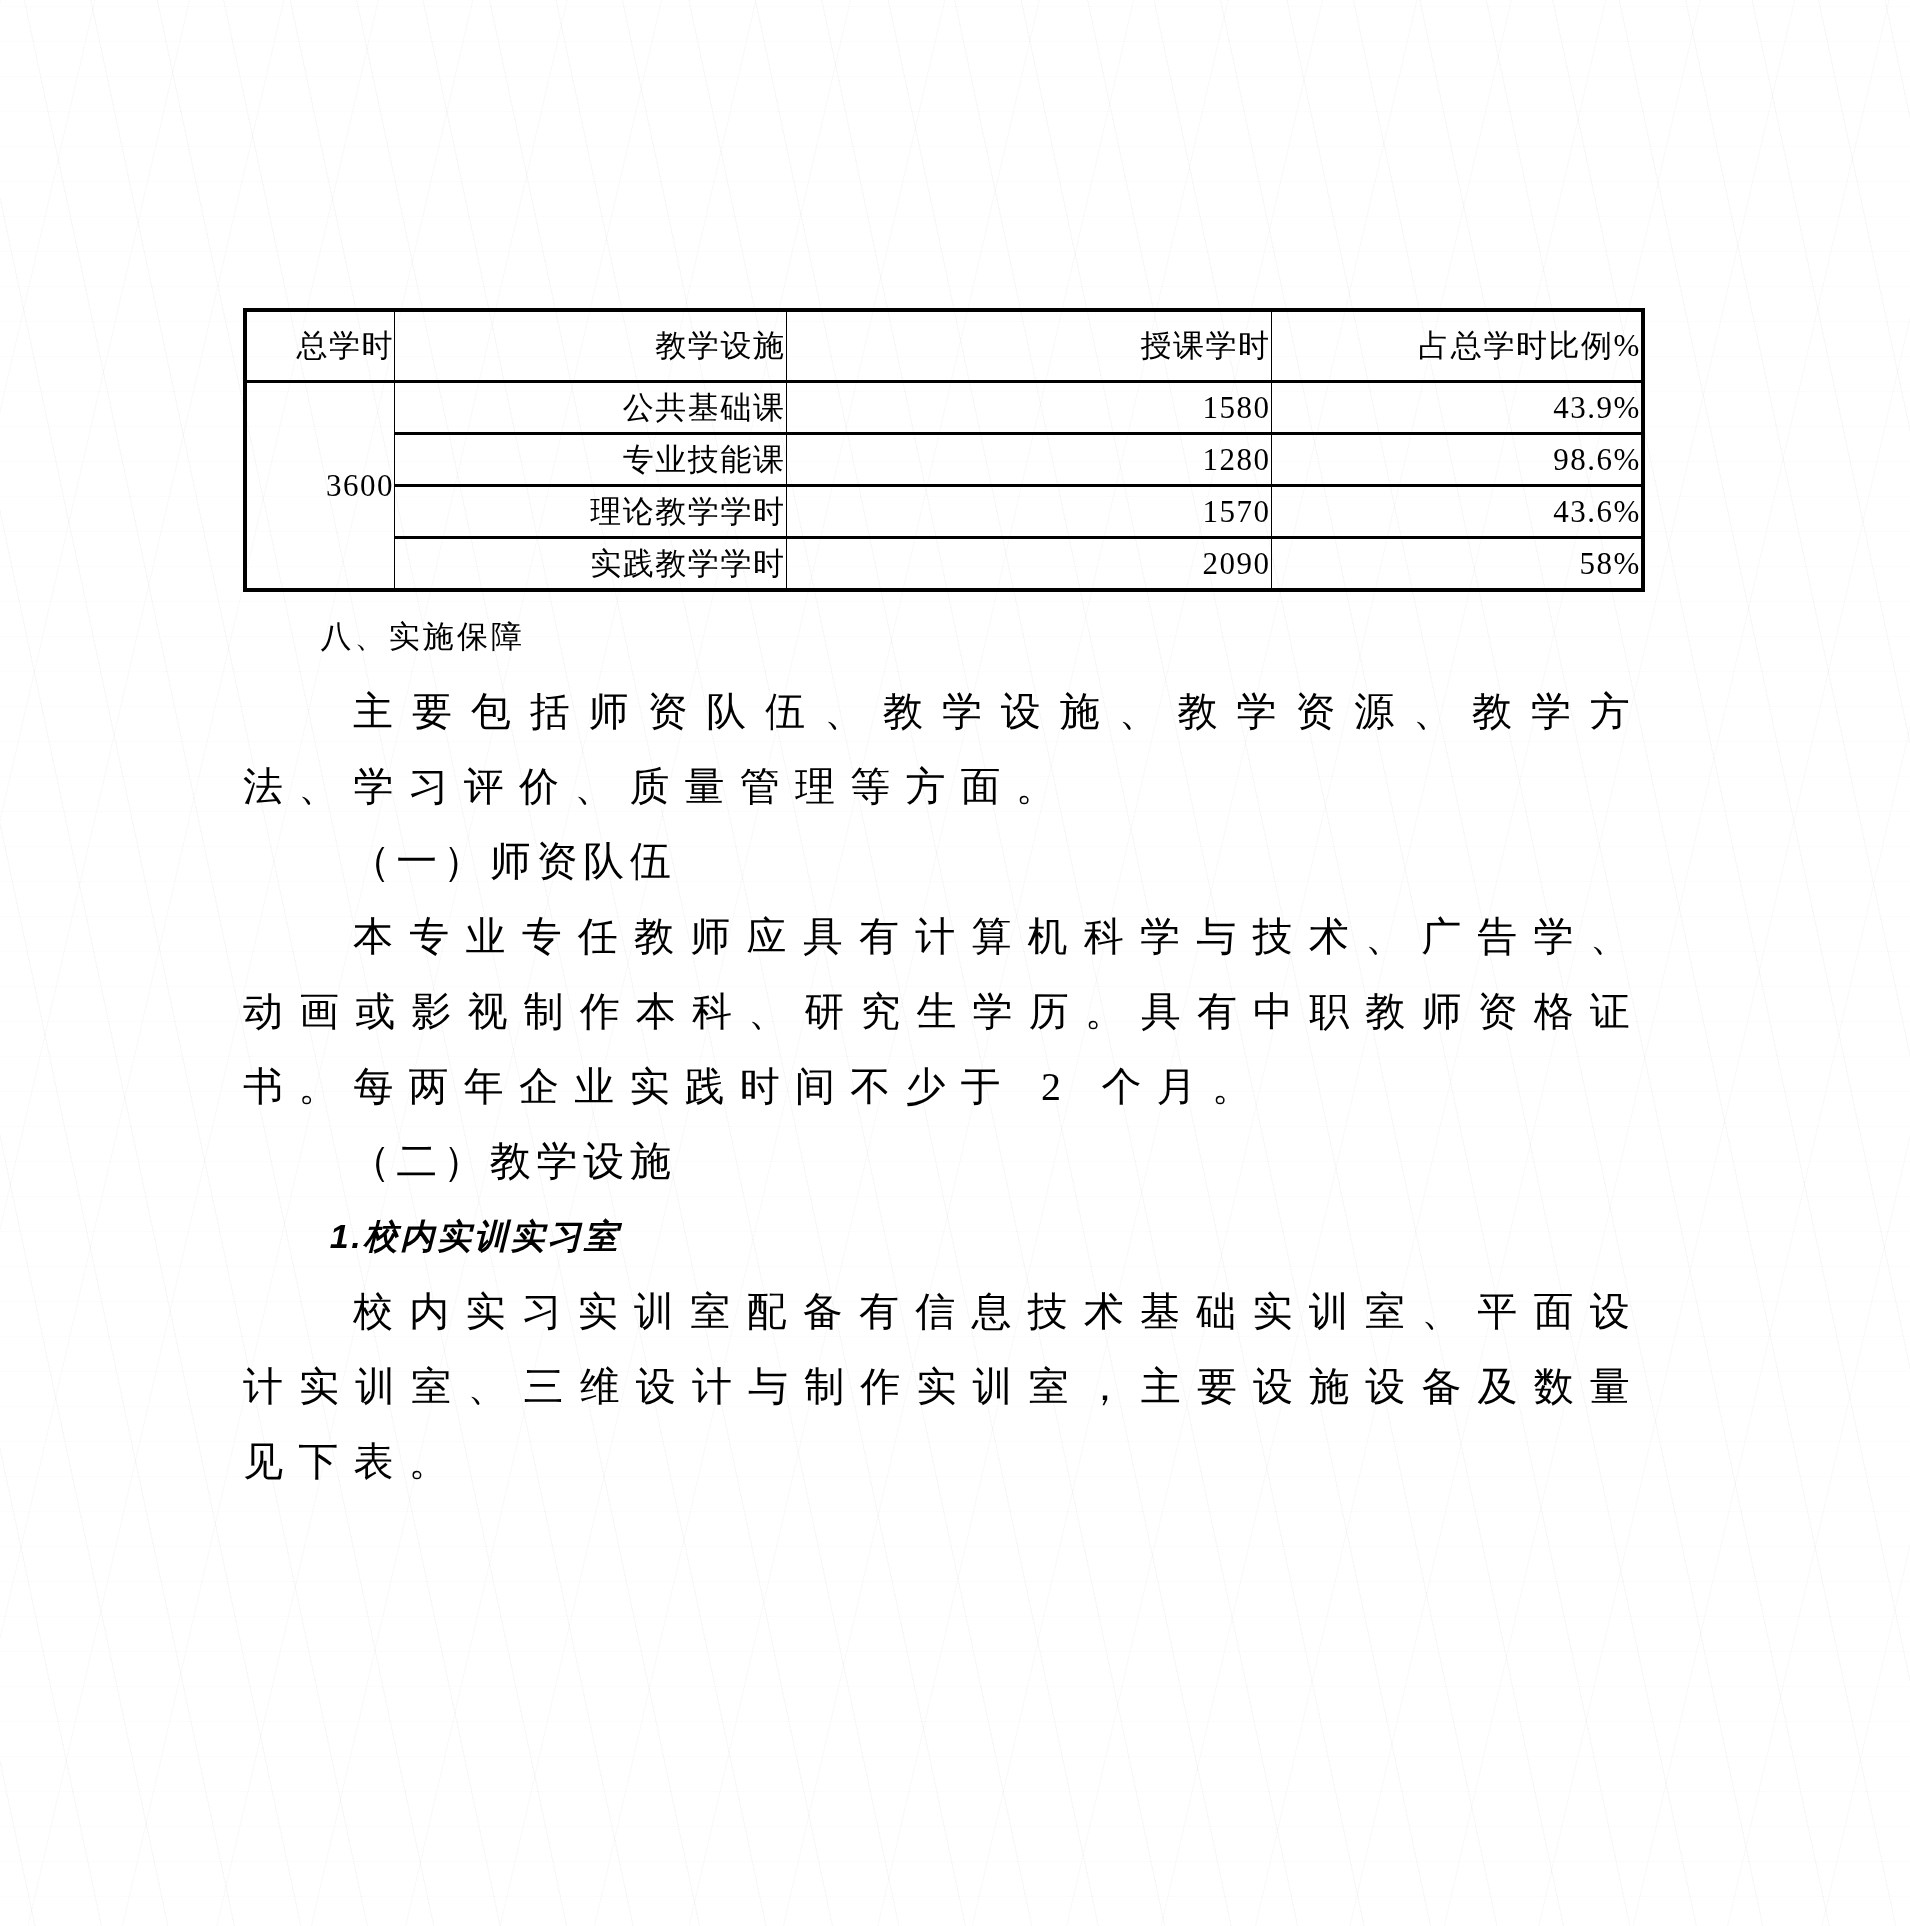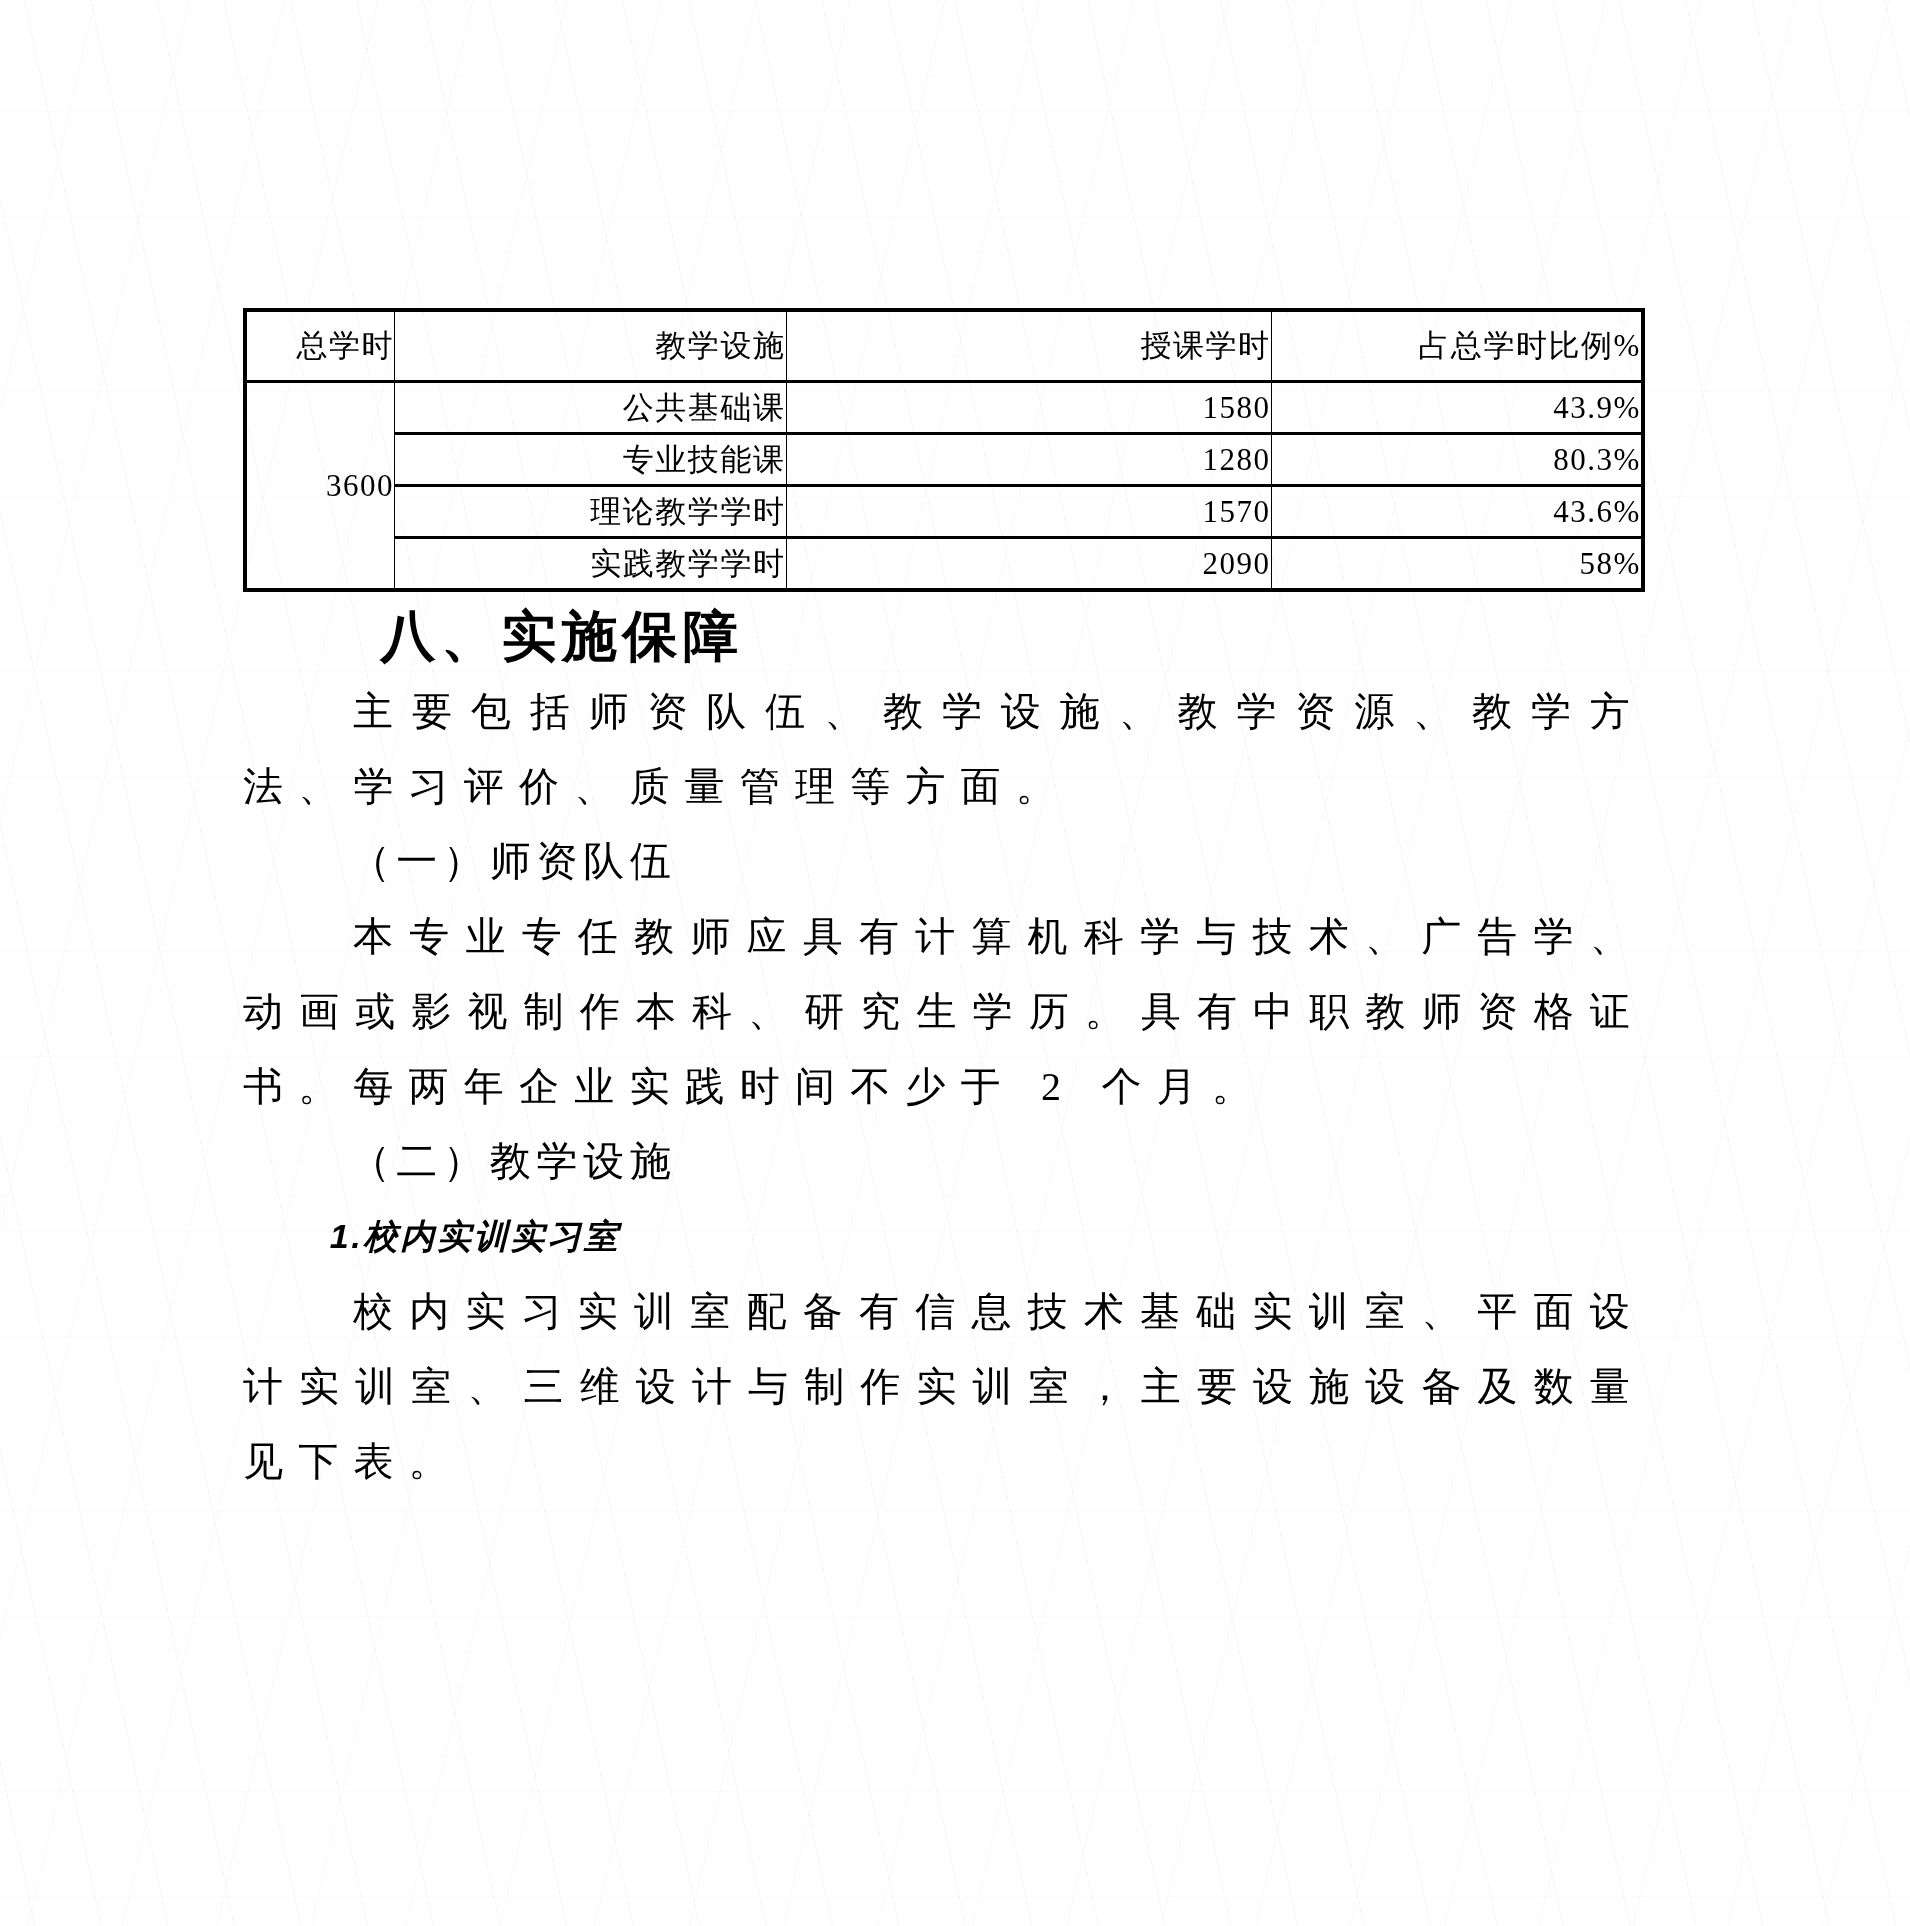--- a/index.html
+++ b/index.html
@@ -62,22 +62,22 @@
   .body-text {
     font-size: 40px;
     line-height: 75px;
     letter-spacing: 0.38em;
     text-align: justify;
     text-justify: inter-character;
     text-indent: 2.75em;
   }
   .sec-heading {
     font-family: "Liberation Sans", "DejaVu Sans", sans-serif;
-    font-weight: bold;
-    font-size: 55px;
+    font-weight: normal;
+    font-size: 31px;
     line-height: 75px;
     letter-spacing: 0.10em;
     text-indent: 2.5em;
   }
   .sub-heading {
     font-size: 41px;
     line-height: 75px;
     letter-spacing: 0.14em;
     text-indent: 2.6em;
   }
@@ -114,21 +114,21 @@
         </tr>
         <tr class="data-row">
           <td rowspan="4">3600</td>
           <td>公共基础课</td>
           <td>1580</td>
           <td>43.9%</td>
         </tr>
         <tr class="data-row">
           <td>专业技能课</td>
           <td>1280</td>
-          <td>80.3%</td>
+          <td>98.6%</td>
         </tr>
         <tr class="data-row">
           <td>理论教学学时</td>
           <td>1570</td>
           <td>43.6%</td>
         </tr>
         <tr class="data-row">
           <td>实践教学学时</td>
           <td>2090</td>
           <td>58%</td>

